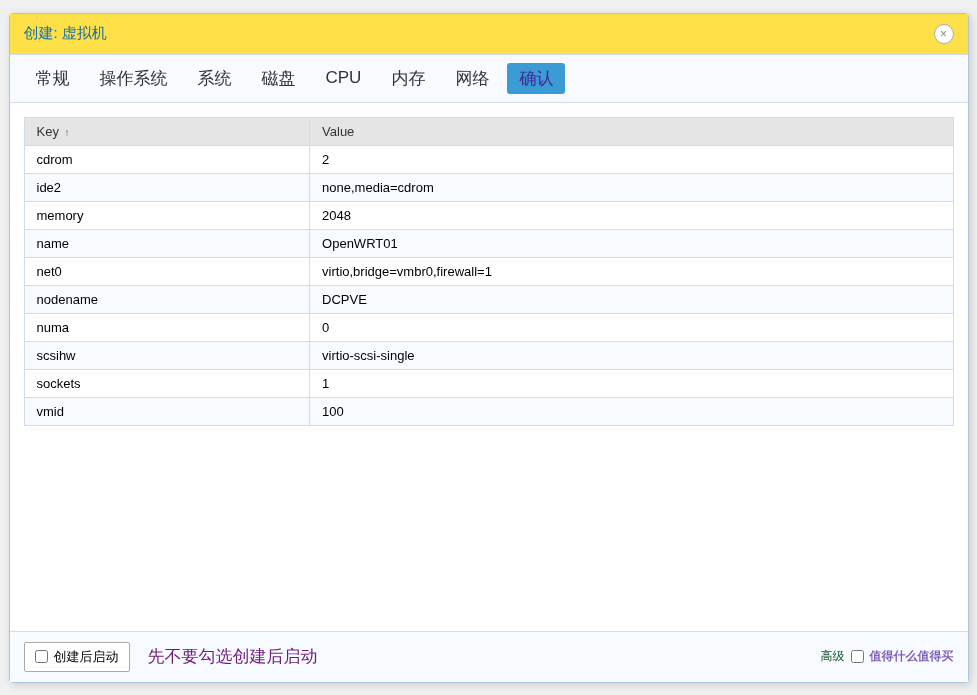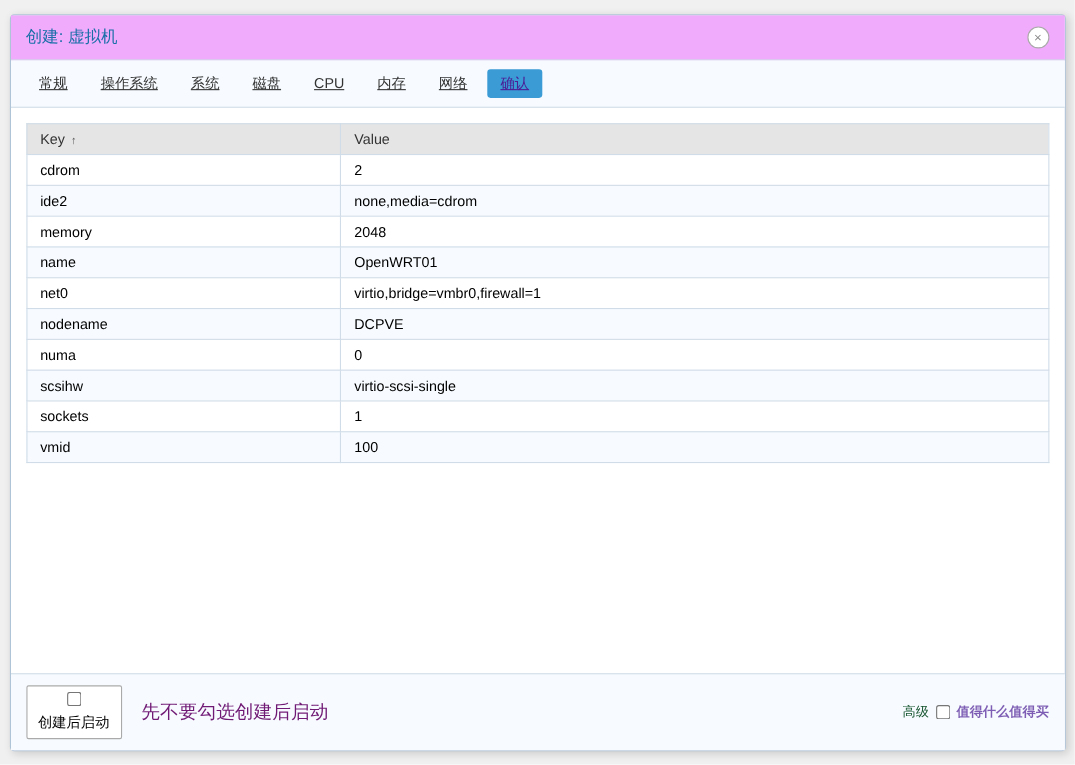--- a/index.html
+++ b/index.html
@@ -23,21 +23,21 @@
       flex-direction: column;
       box-shadow: 2px 2px 8px rgba(0,0,0,0.15);
     }
     .dialog-title {
       padding: 10px 14px;
       font-size: 15px;
       color: #1a6fa8;
       border-bottom: 1px solid #d0dce8;
       display: flex;
       justify-content: space-between;
-      background: #f0abfc;
+      background: #fde047;
     }
     .close-btn {
       width: 20px;
       height: 20px;
       border: 1px solid #aaa;
       border-radius: 50%;
       display: flex;
       align-items: center;
       justify-content: center;
       cursor: pointer;
@@ -50,23 +50,22 @@
       align-items: center;
       padding: 8px 14px;
       border-bottom: 1px solid #d0dce8;
       background: #f7fbff;
       gap: 6px;
     }
     .nav-tab {
       padding: 4px 12px;
       cursor: pointer;
       color: #333;
-      font-size: 13px;
+      font-size: 17px;
       border-radius: 2px;
-      text-decoration: underline;
     }
     .nav-tab.active {
       background: #3a9bd5;
       color: #4c1d95;
       border-radius: 3px;
     }
     .dialog-body {
       flex: 1;
       padding: 14px;
       overflow: auto;
@@ -114,21 +113,20 @@
     .checkbox-label {
       display: flex;
       align-items: center;
       gap: 6px;
       border: 1px solid #aaa;
       padding: 5px 10px;
       border-radius: 2px;
       cursor: pointer;
       background: #fff;
       font-size: 13px;
-      flex-direction: column;
     }
     .checkbox-label input[type="checkbox"] {
       width: 13px;
       height: 13px;
     }
     .footer-hint {
       color: #701a75;
       font-size: 17px;
       margin-left: 10px;
     }

